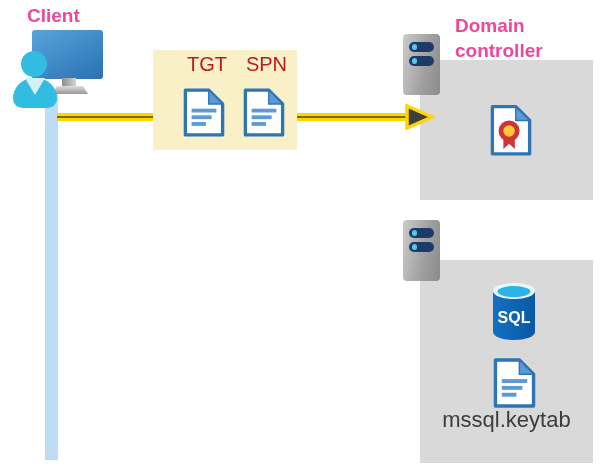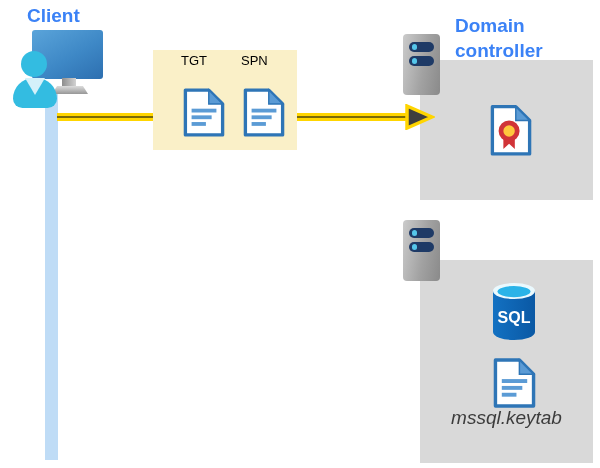--- a/index.html
+++ b/index.html
@@ -3,23 +3,23 @@
 <meta charset="utf-8">
 <style>
   html,body { margin:0; padding:0; background:#ffffff; }
   #canvas {
     position:relative; width:600px; height:468px; background:#ffffff;
     font-family:"Liberation Sans", sans-serif; overflow:hidden;
   }
   .abs { position:absolute; }
 
   
-  .heading { font-size:19px; font-weight:bold; color:#3b82f6; line-height:25px; }
-  .ticket-label { font-size:13px; color:#000000; text-align:left; }
-  .file-label { font-size:19px; color:#3C3C3C; text-align:center;font-style:italic; }
+  .heading { font-size:19px; font-weight:bold; color:#ec4899; line-height:25px; }
+  .ticket-label { font-size:20px; color:#b91c1c; text-align:right; }
+  .file-label { font-size:22px; color:#3C3C3C; text-align:center; }
 
   
   .monitor { left:32px; top:30px; width:71px; height:49px; border-radius:3px;
     background:linear-gradient(150deg,#5AA4DA 0%,#3E88C6 55%,#2D6FB0 100%); z-index:5; }
   .stand-neck { left:62px; top:78px; width:14px; height:11px;
     background:linear-gradient(90deg,#8d8d8d,#d2d2d2); z-index:5; }
   .stand-base { left:52px; top:86px; width:36px; height:8px;
     background:linear-gradient(#dcdcdc,#979797);
     clip-path:polygon(14% 0,86% 0,100% 100%,0 100%); z-index:5; }
   .person-head { left:21px; top:51px; width:26px; height:26px; border-radius:50%;

